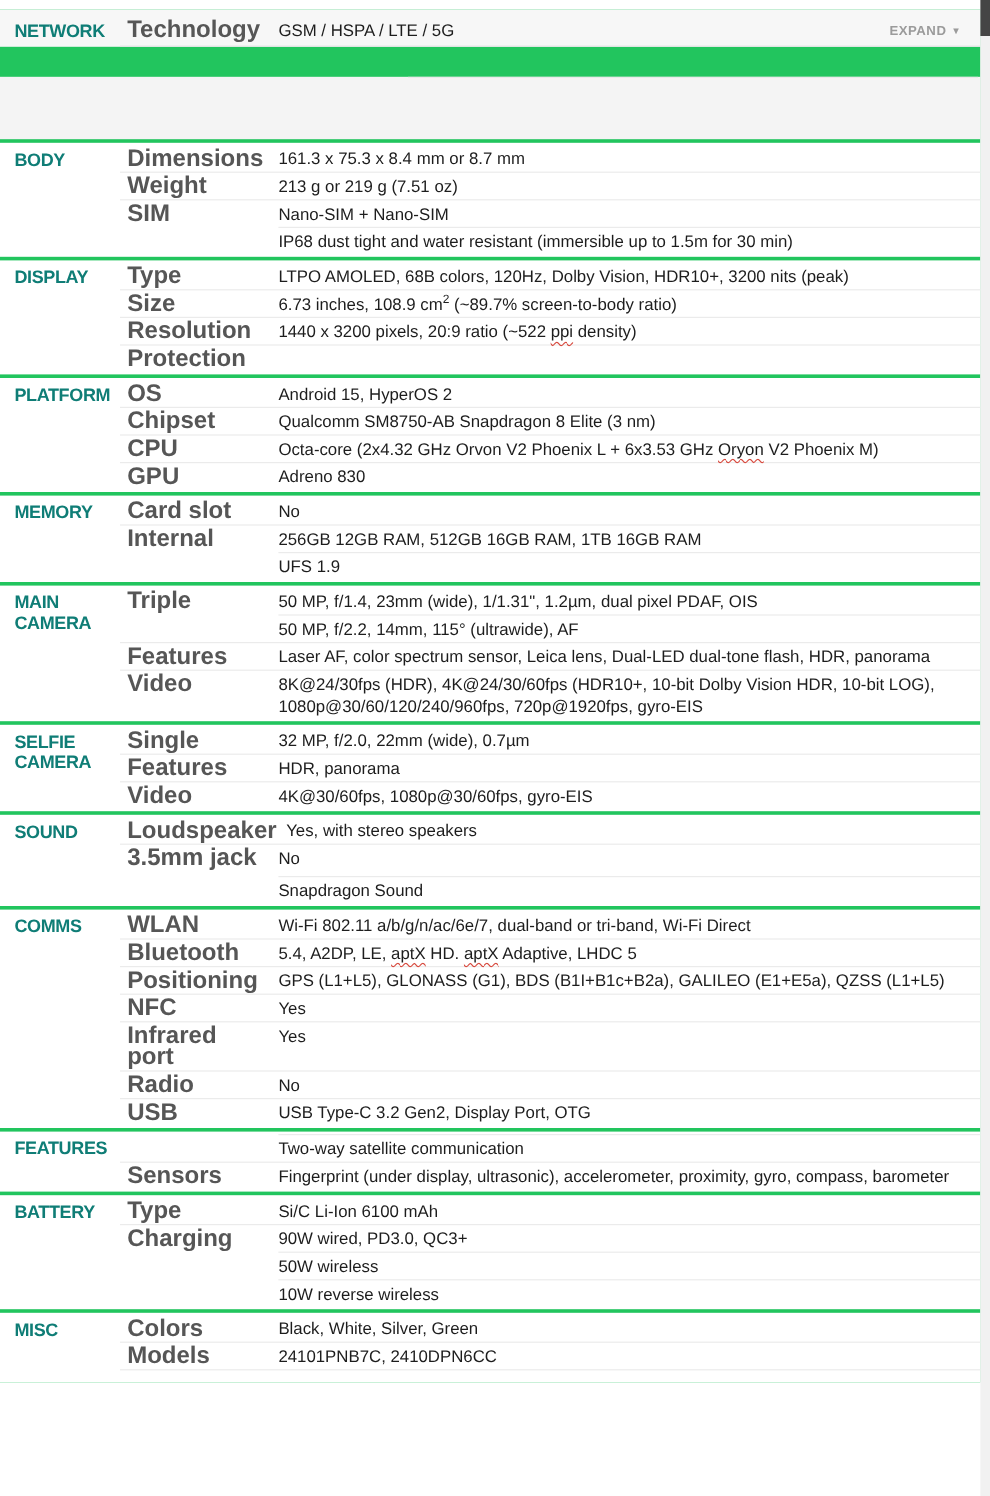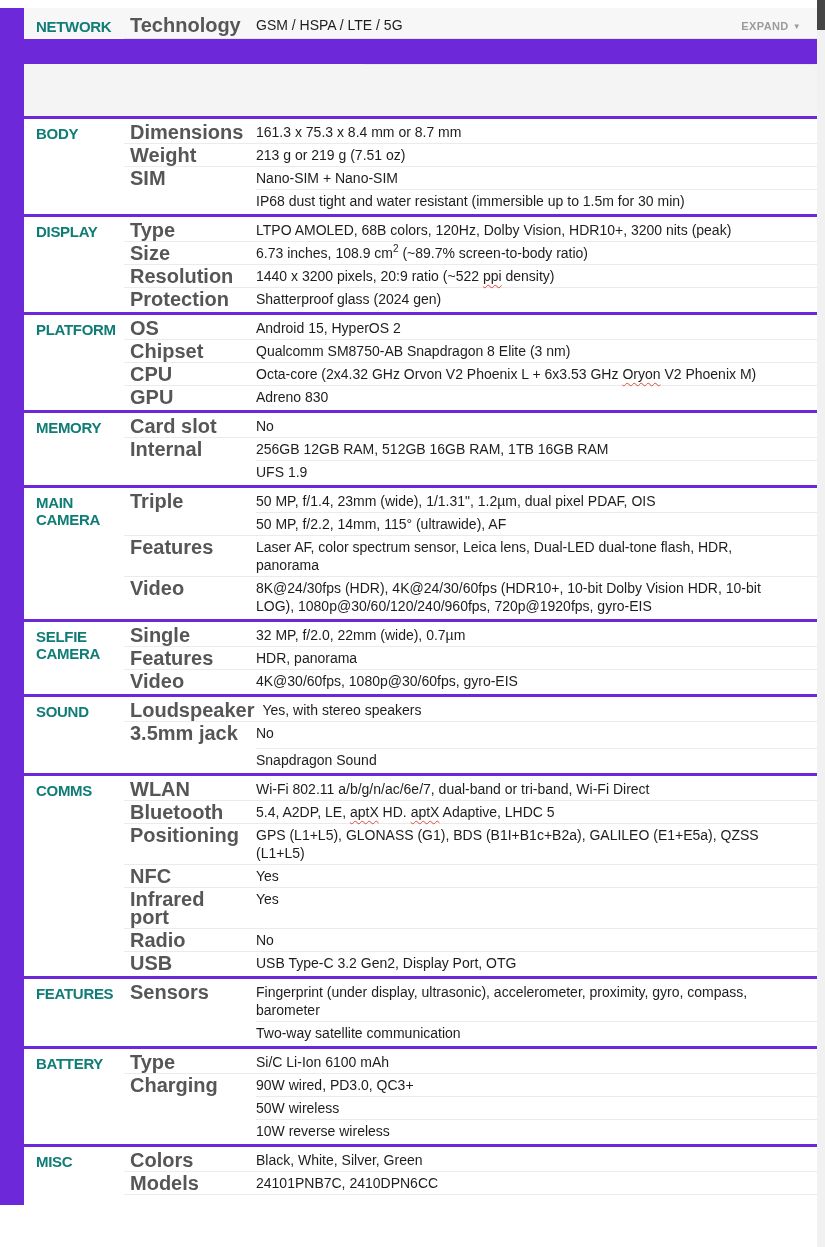--- a/index.html
+++ b/index.html
@@ -12,21 +12,21 @@
   *{box-sizing:border-box;}
   html,body{margin:0;padding:0;}
   body{
     width:825px;height:1247px;overflow:hidden;position:relative;
     background:#ffffff;
     font-family:"Liberation Sans","DejaVu Sans",sans-serif;
     -webkit-font-smoothing:antialiased;
   }
   .content{position:absolute;left:0;top:0;width:817px;}
   .top-gap{height:8px;background:#fff;}
-  .specs-wrap{background:#6d28d9;padding-left:24px;}
+  .specs-wrap{background:#22c55e;}
   .section{display:flex;background:#fff;margin-top:3px;padding:2px 0;}
   .section-network{background:#f7f7f7;margin-top:0;padding:6px 0 0 0;}
   .section-network .rows{border-bottom:1px solid #e4e4e4;padding-bottom:2px;}
   .section-misc{padding-bottom:10px;}
   .section-misc .rows{border-bottom:1px solid var(--line);}
   .sec-title{
     flex:0 0 100px;padding:4px 4px 0 12px;
     color:var(--accent);font-weight:bold;font-size:15px;line-height:17px;
     letter-spacing:-0.3px;
   }
@@ -110,21 +110,20 @@
           <div class="row labeled">
             <div class="spec-label">Size</div>
             <div class="spec-value"><span>6.73 inches, 108.9 cm</span><sup>2</sup><span> (~89.7% screen-to-body ratio)</span></div>
           </div>
           <div class="row labeled">
             <div class="spec-label">Resolution</div>
             <div class="spec-value"><span>1440 x 3200 pixels, 20:9 ratio (~522 </span><span class="sq">ppi</span><span> density)</span></div>
           </div>
           <div class="row labeled">
             <div class="spec-label">Protection</div>
-            <div class="spec-value"><span>Shatterproof glass (2024 gen)</span></div>
           </div>
         </div>
       </div>
       <div class="section section-platform">
         <div class="sec-title">PLATFORM</div>
         <div class="rows">
           <div class="row labeled">
             <div class="spec-label">OS</div>
             <div class="spec-value"><span>Android 15, HyperOS 2</span></div>
           </div>
@@ -246,27 +245,27 @@
           </div>
           <div class="row labeled">
             <div class="spec-label">USB</div>
             <div class="spec-value"><span>USB Type-C 3.2 Gen2, Display Port, OTG</span></div>
           </div>
         </div>
       </div>
       <div class="section section-features">
         <div class="sec-title">FEATURES</div>
         <div class="rows">
+          <div class="row cont">
+            <div class="spec-label"></div>
+            <div class="spec-value"><span>Two-way satellite communication</span></div>
+          </div>
           <div class="row labeled">
             <div class="spec-label">Sensors</div>
             <div class="spec-value"><span>Fingerprint (under display, ultrasonic), accelerometer, proximity, gyro, compass, barometer</span></div>
-          </div>
-          <div class="row cont">
-            <div class="spec-label"></div>
-            <div class="spec-value"><span>Two-way satellite communication</span></div>
           </div>
         </div>
       </div>
       <div class="section section-battery">
         <div class="sec-title">BATTERY</div>
         <div class="rows">
           <div class="row labeled">
             <div class="spec-label">Type</div>
             <div class="spec-value"><span>Si/C Li-Ion 6100 mAh</span></div>
           </div>

